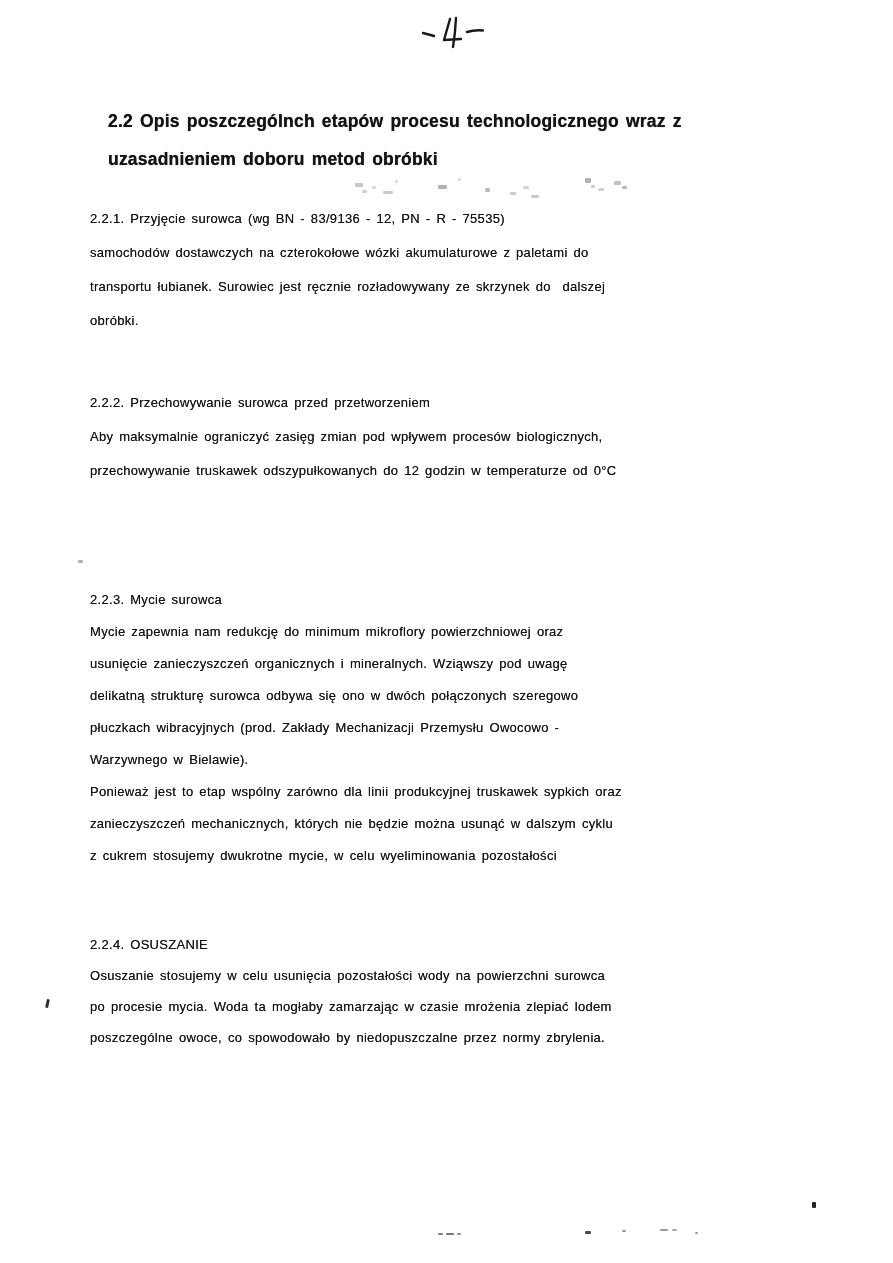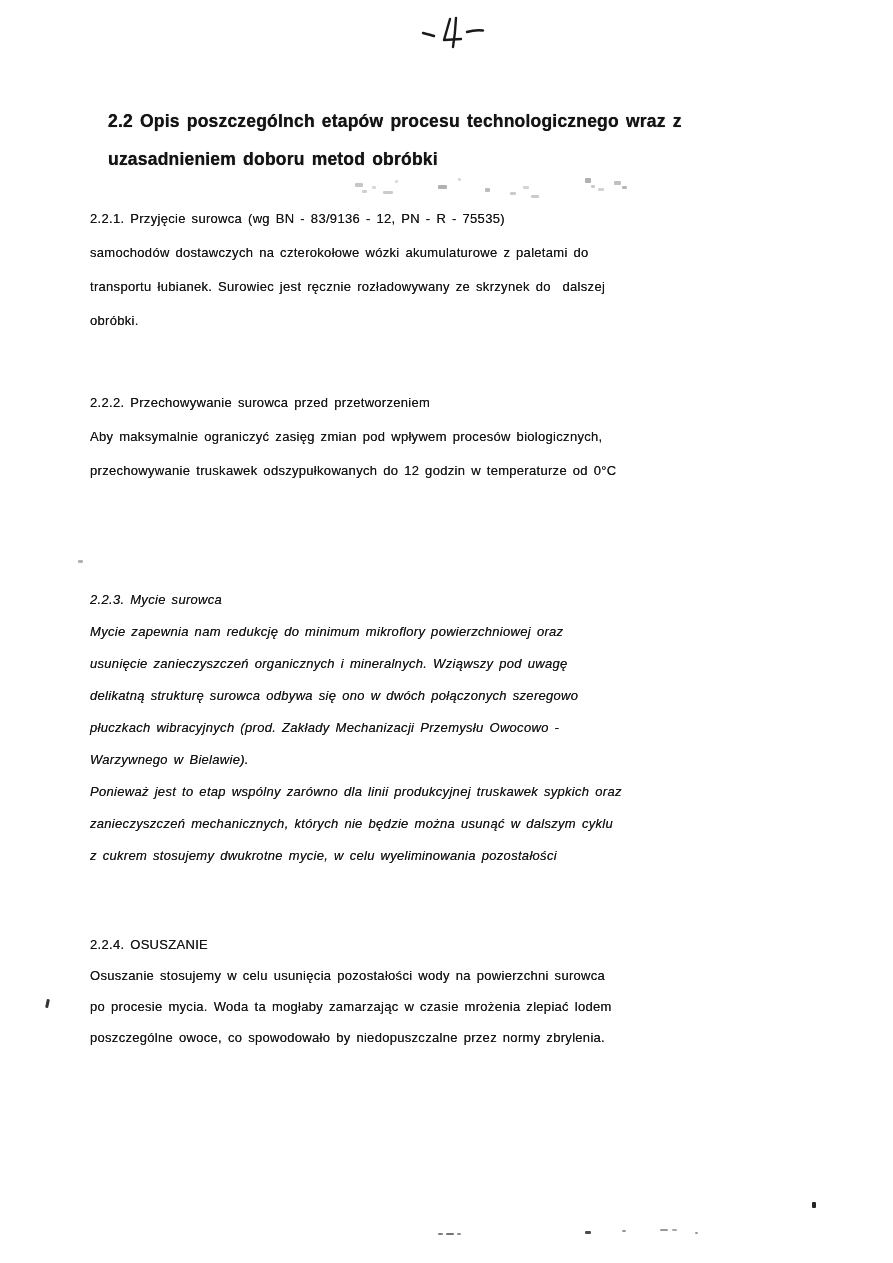--- a/index.html
+++ b/index.html
@@ -26,21 +26,21 @@
   .heading .line{
     font-weight:bold;
     font-size:17.5px;
     letter-spacing:0.2px;
     line-height:38px;height:38px;
     text-shadow:0 0 0.7px rgba(0,0,0,0.9);
   }
   .sec{position:absolute;left:90px;}
   .s1{top:202px;}
   .s2{top:386px;}
-  .s3{top:584px;font-style:italic;}
+  .s3{top:584px;}
   .s3 .line{line-height:32px;height:32px;}
   .s4{top:929px;}
   .s4 .line{line-height:31px;height:31px;}
 
   .pagenum{position:absolute;left:418px;top:10px;width:72px;height:44px;}
   .pagenum svg{display:block;}
 
   
   .spk{position:absolute;background:#000;border-radius:1px;}
   .smudge .spk{filter:blur(0.6px);}

